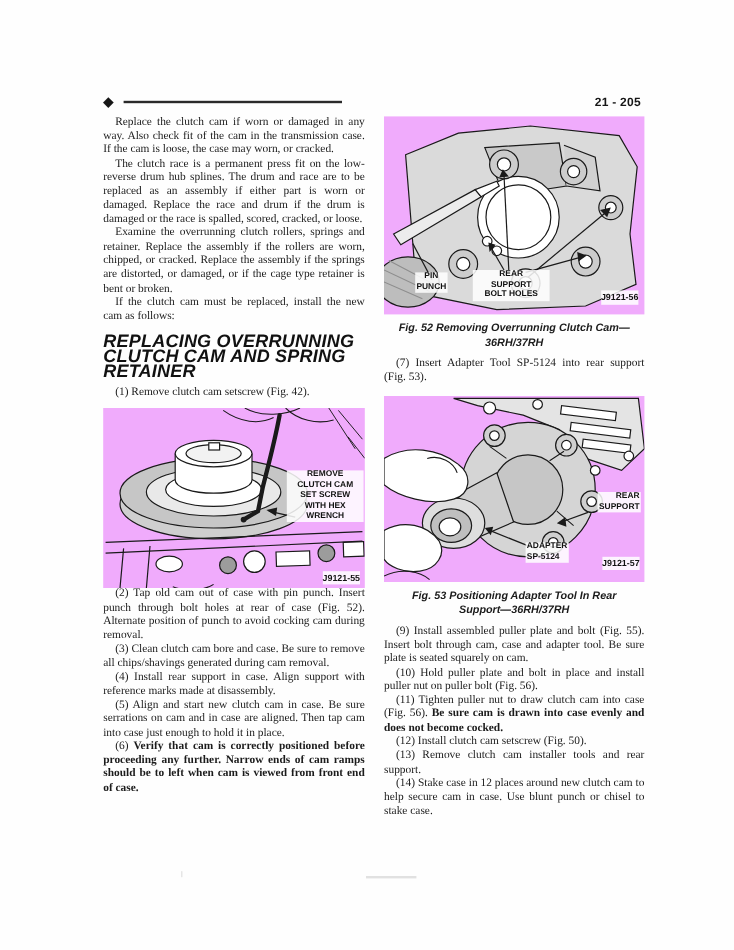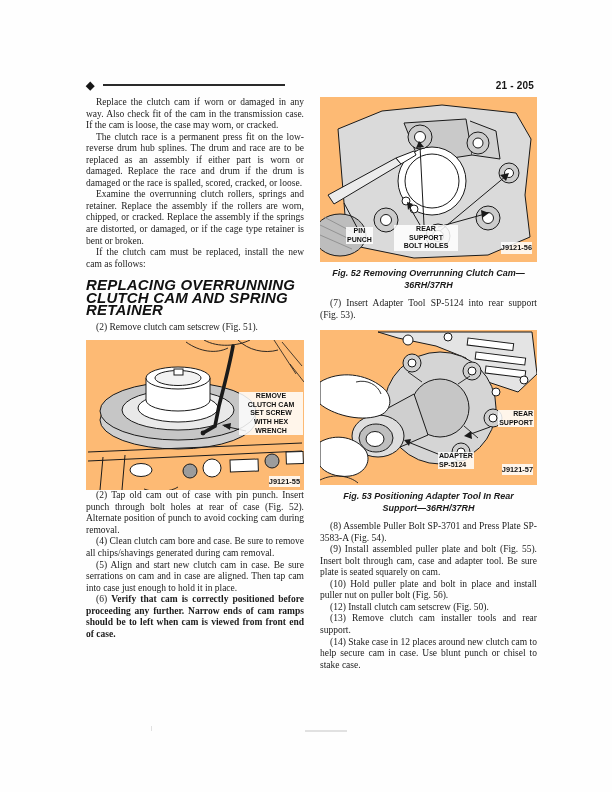--- a/index.html
+++ b/index.html
@@ -22,21 +22,21 @@
   .col{position:absolute; top:97px; width:218px; font-size:9.5px; line-height:11.55px;}
   .col.left{left:86px;}
   .col.right{left:320px; width:217px;}
   p.body, p.step{margin:0; text-align:justify; text-indent:10px;}
   p.step b, p.body b{font-weight:bold;}
   h2.sect{
     font-family:"Liberation Sans", sans-serif; font-style:italic; font-weight:bold;
     font-size:15px; line-height:12.5px; letter-spacing:.2px;
     margin:9px 0 5px 0; color:#111;
   }
-  .figure{position:relative; width:100%; background:#fdba74;}
+  .figure{position:relative; width:100%; background:#f0abfc;}
   .fig51{height:150px; margin-top:7px;}
   .fig52{height:165px;}
   .fig53{height:155px; margin-top:9px;}
   .figure svg{position:absolute; left:0; top:0;}
   .fig-label{
     position:absolute; font-family:"Liberation Sans", sans-serif; font-weight:bold;
     font-size:7px; line-height:8.6px; color:#111; white-space:pre-line;
     background:rgba(255,255,255,.85); padding:0 1px;
   }
   .fig-ref{
@@ -61,21 +61,21 @@
   </div>
 
   <div class="col left">
     <p class="body">Replace the clutch cam if worn or damaged in any way. Also check fit of the cam in the transmission case. If the cam is loose, the case may worn, or cracked.</p>
     <p class="body">The clutch race is a permanent press fit on the low-reverse drum hub splines. The drum and race are to be replaced as an assembly if either part is worn or damaged. Replace the race and drum if the drum is damaged or the race is spalled, scored, cracked, or loose.</p>
     <p class="body">Examine the overrunning clutch rollers, springs and retainer. Replace the assembly if the rollers are worn, chipped, or cracked. Replace the assembly if the springs are distorted, or damaged, or if the cage type retainer is bent or broken.</p>
     <p class="body">If the clutch cam must be replaced, install the new cam as follows:</p>
 
     <h2 class="sect">REPLACING OVERRUNNING CLUTCH CAM AND SPRING RETAINER</h2>
 
-    <p class="step">(2) Remove clutch cam setscrew (Fig. 51).</p>
+    <p class="step">(1) Remove clutch cam setscrew (Fig. 42).</p>
 
     <div class="figure fig51">
       <svg width="218" height="150" viewBox="0 0 218 150">
         <g stroke="#1a1a1a" fill="none" stroke-width="1">
 
           <path d="M196 2 L216 26 M188 0 L210 34 M204 24 L218 42" stroke-width=".8"></path>
 
           <path d="M100 2 C114 12 130 14 142 8 M118 0 C132 8 152 6 164 0 M152 0 C162 10 178 14 192 10" stroke-width=".9"></path>
 
           <ellipse cx="92" cy="80" rx="78" ry="29" fill="#cfcfcf"></ellipse>
@@ -108,21 +108,22 @@
       </svg>
       <div class="fig-label" style="right:1px; top:52px; width:62px; text-align:center;">REMOVE
 CLUTCH CAM
 SET SCREW
 WITH HEX
 WRENCH</div>
       <div class="fig-ref" style="right:4px; bottom:3px;text-align:right;">J9121-55</div>
     </div>
 
     <p class="step">(2) Tap old cam out of case with pin punch. Insert punch through bolt holes at rear of case (Fig. 52). Alternate position of punch to avoid cocking cam during removal.</p>
-    <p class="step">(4) Clean clutch cam bore and case. Be sure to remove all chips/shavings generated during cam removal.</p>
+    <p class="step">(3) Clean clutch cam bore and case. Be sure to remove all chips/shavings generated during cam removal.</p>
+    <p class="step">(4) Install rear support in case. Align support with reference marks made at disassembly.</p>
     <p class="step">(5) Align and start new clutch cam in case. Be sure serrations on cam and in case are aligned. Then tap cam into case just enough to hold it in place.</p>
     <p class="step"><span>(6) </span><b>Verify that cam is correctly positioned before proceeding any further. Narrow ends of cam ramps should be to left when cam is viewed from front end of case.</b></p>
   </div>
 
   <div class="col right">
 
     <div class="figure fig52">
       <svg width="217" height="165" viewBox="0 0 217 165">
         <g stroke="#1a1a1a" fill="none" stroke-width="1">
 
@@ -225,23 +226,23 @@
         </g>
       </svg>
       <div class="fig-label" style="right:3px; top:80px; text-align:right;">REAR
 SUPPORT</div>
       <div class="fig-label" style="left:118px; top:122px; text-align:left;">ADAPTER
 SP-5124</div>
       <div class="fig-ref" style="right:4px; bottom:10px;">J9121-57</div>
     </div>
     <p class="caption">Fig. 53 Positioning Adapter Tool In Rear Support—36RH/37RH</p>
 
-    <p class="step">(8) Assemble Puller Bolt SP-3701 and Press Plate SP-3583-A (Fig. 54).</p>
     <p class="step">(9) Install assembled puller plate and bolt (Fig. 55). Insert bolt through cam, case and adapter tool. Be sure plate is seated squarely on cam.</p>
     <p class="step">(10) Hold puller plate and bolt in place and install puller nut on puller bolt (Fig. 56).</p>
+    <p class="step"><span>(11) Tighten puller nut to draw clutch cam into case (Fig. 56). </span><b>Be sure cam is drawn into case evenly and does not become cocked.</b></p>
     <p class="step">(12) Install clutch cam setscrew (Fig. 50).</p>
     <p class="step">(13) Remove clutch cam installer tools and rear support.</p>
     <p class="step">(14) Stake case in 12 places around new clutch cam to help secure cam in case. Use blunt punch or chisel to stake case.</p>
   </div>
 
   <div class="artifact" style="left:305px; top:730px; width:42px; height:2px;"></div>
   <div class="artifact" style="left:151px; top:726px; width:1px; height:5px;"></div>
 
 </div>
 

